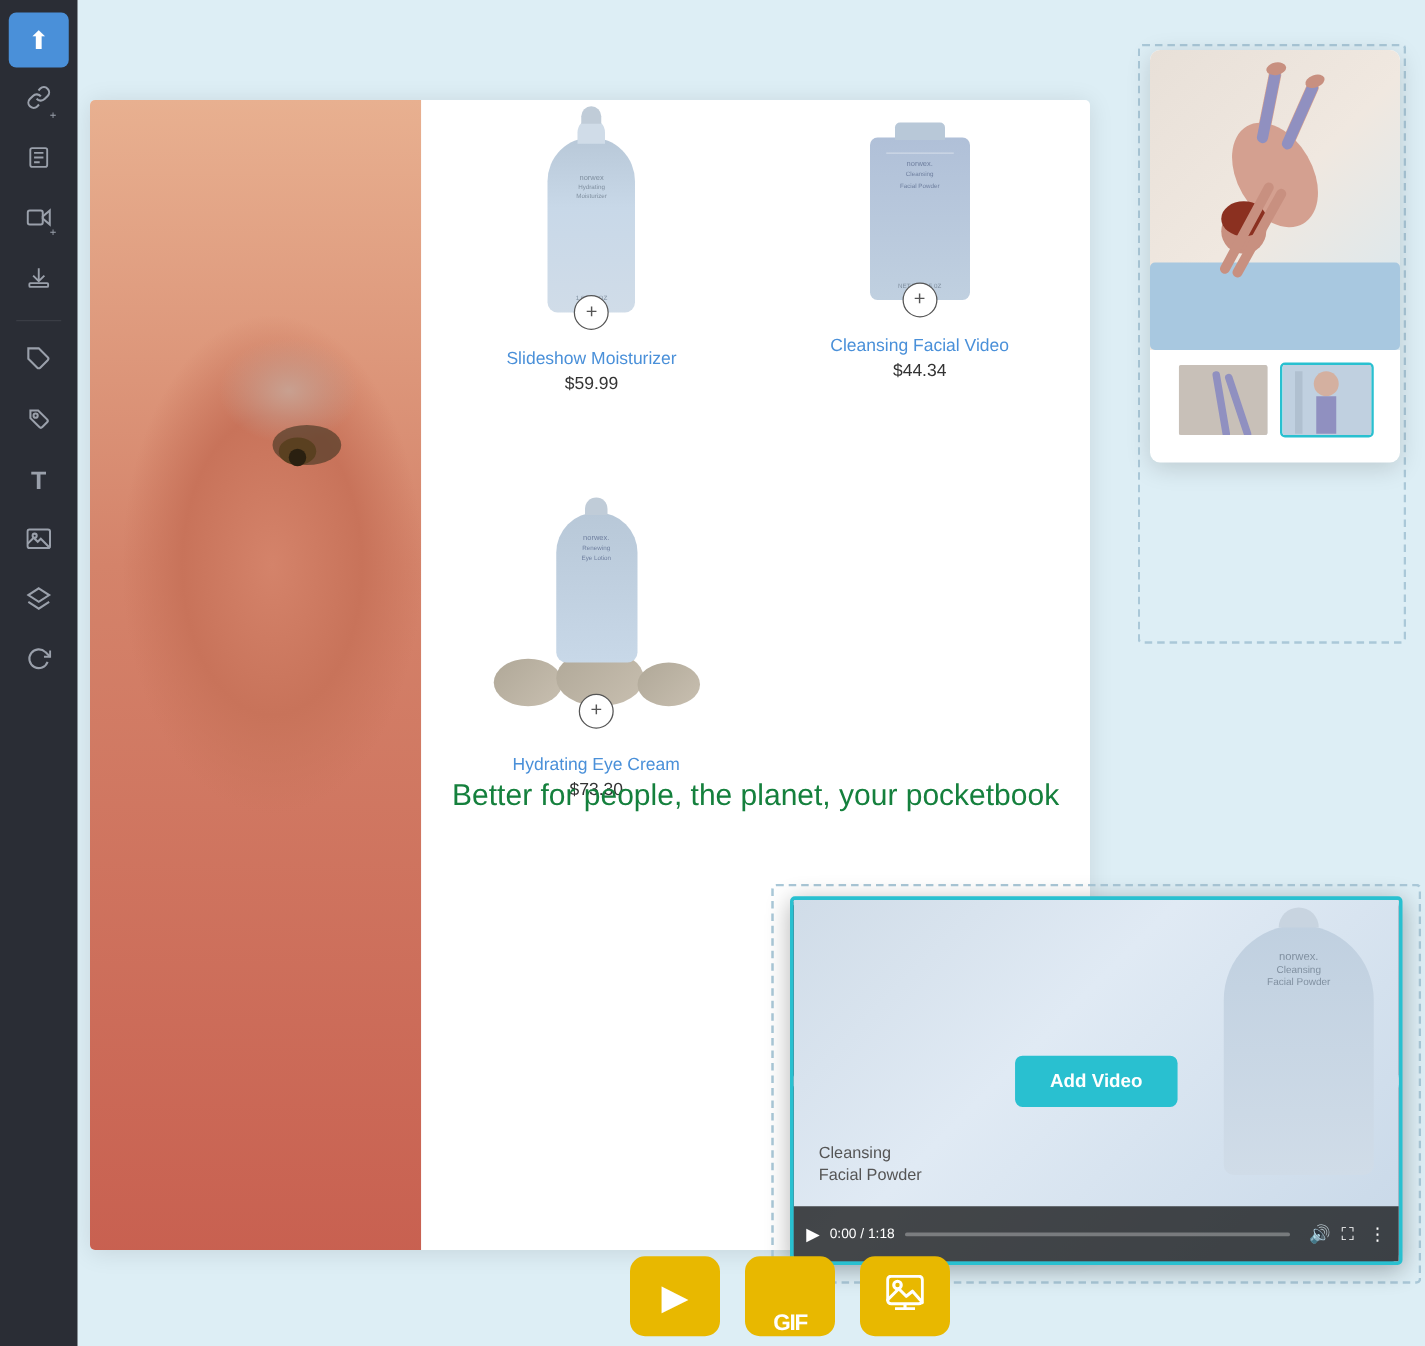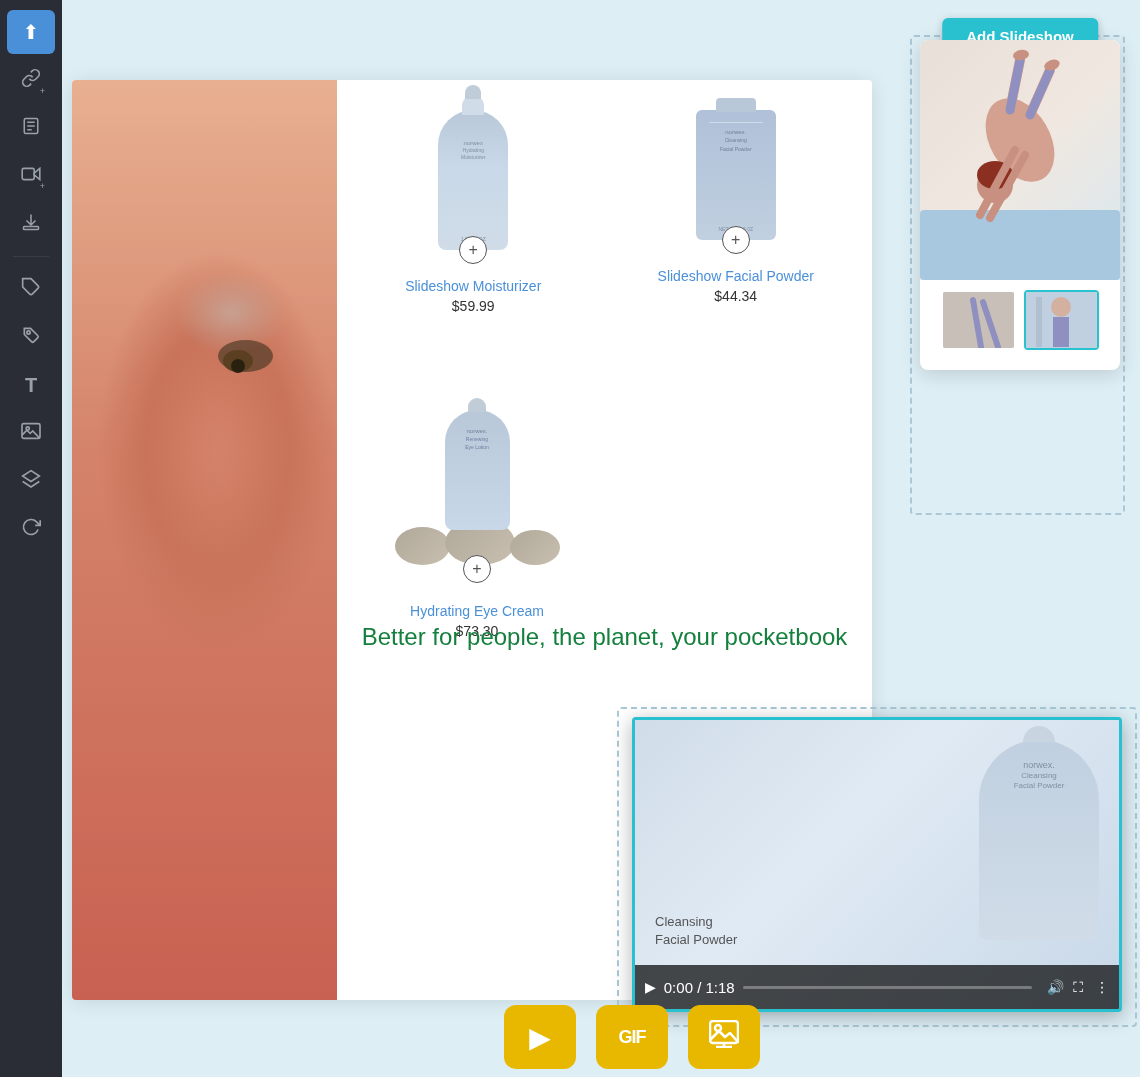--- a/index.html
+++ b/index.html
@@ -433,21 +433,21 @@
       gap: 8px;
     }
 
     .play-btn-ctrl {
       color: #fff;
       font-size: 14px;
       cursor: pointer;
     }
     .time-display {
       color: #fff;
-      font-size: 15px;
+      font-size: 11px;
     }
     .progress-bar-container {
       flex: 1;
       height: 3px;
       background: rgba(255,255,255,0.3);
       border-radius: 2px;
       position: relative;
     }
     .progress-bar-fill {
       width: 0%;
@@ -482,20 +482,21 @@
       align-items: center;
       justify-content: center;
       cursor: pointer;
       font-size: 28px;
       color: #fff;
     }
     .toolbar-btn.gif-btn {
       font-size: 18px;
       font-weight: 900;
       letter-spacing: -1px;
+      align-items: flex-end;
     }
 
     
     .resize-handle {
       position: absolute;
       width: 10px;
       height: 10px;
       background: #fff;
       border: 2px solid #29c0d0;
       border-radius: 2px;
@@ -629,21 +630,21 @@
         </div>
 
         <div class="product-item">
           <div class="product-image-container">
             <div class="bottle2">
               <div style="position:absolute;top:18px;left:50%;transform:translateX(-50%);font-size:6px;color:#7080a0;text-align:center;line-height:1.4;">norwex.<br><span style="font-size:5px;">Cleansing<br>Facial Powder</span></div>
               <div style="position:absolute;bottom:8px;left:50%;transform:translateX(-50%);font-size:5px;color:#8090a0;">NET WT 1.5 0Z</div>
             </div>
             <div class="add-btn">+</div>
           </div>
-          <div class="product-name">Slideshow Facial Powder</div>
+          <div class="product-name">Cleansing Facial Video</div>
           <div class="product-price">$44.34</div>
         </div>
       </div>
     </div>
 
     <div class="product-row2">
       <div class="product-item">
         <div class="product-image-container" style="margin-bottom:20px;">
           <div class="bottle3-container">
             <div class="bottle3">
@@ -663,21 +664,20 @@
     </div>
 
     <div class="quote-section">
       <div class="quote-text">Better for people, the planet, your pocketbook</div>
     </div>
   </div>
 
   <div class="dashed-area slideshow-dashed"></div>
 
   <div class="slideshow-panel">
-    <div class="add-slideshow-btn">Add Slideshow</div>
 
     <div class="slideshow-main-image">
 
       <svg viewBox="0 0 200 240" width="200" height="240" style="position:absolute;bottom:0;left:0;">
 
         <rect x="0" y="170" width="200" height="70" fill="#a8c8e0" rx="4"></rect>
 
         <ellipse cx="100" cy="100" rx="30" ry="45" fill="#d4a090" transform="rotate(-30 100 100)"></ellipse>
 
         <circle cx="75" cy="145" r="18" fill="#c89080"></circle>
@@ -740,20 +740,21 @@
 
       <div class="video-bottle">
         <div style="position:absolute;top:20px;left:50%;transform:translateX(-50%);font-size:9px;color:#8090a0;text-align:center;">norwex.<br><span style="font-size:8px;">Cleansing<br>Facial Powder</span></div>
       </div>
 
       <div class="video-text-overlay">
         <div style="color:#555;font-size:13px;">Cleansing</div>
         <div style="color:#555;font-size:13px;">Facial Powder</div>
       </div>
 
+      <div class="add-video-btn">Add Video</div>
     </div>
 
     <div class="video-controls">
       <span class="play-btn-ctrl">▶</span>
       <span class="time-display">0:00 / 1:18</span>
       <div class="progress-bar-container">
         <div class="progress-bar-fill"></div>
       </div>
       <span class="volume-btn">🔊</span>
       <span class="fullscreen-btn">⛶</span>

